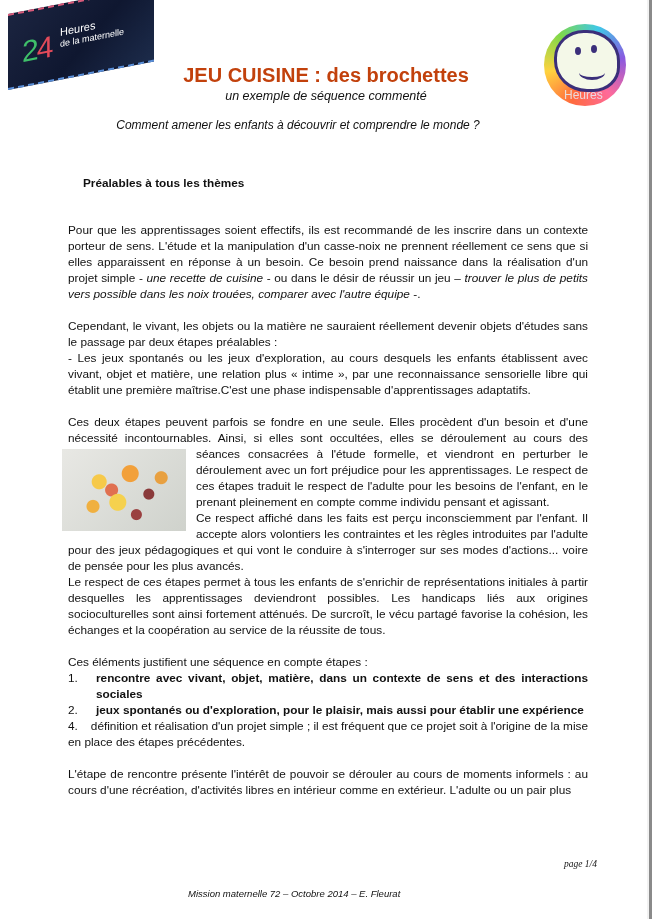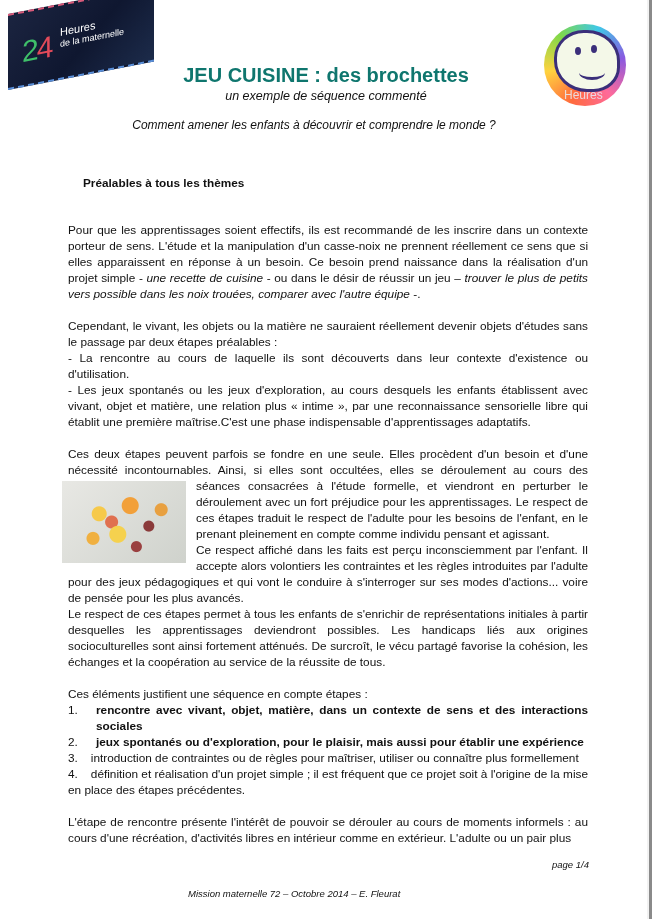--- a/index.html
+++ b/index.html
@@ -47,28 +47,28 @@
     }
     .logo-right .mouth {
       position:absolute; left:22px; top:32px; width:26px; height:12px; border-bottom:3px solid #3b2f7a; border-radius:0 0 50% 50%;
     }
     .logo-right .lbl {
       position:absolute; left:20px; top:64px; font-size:12px; color:#e6f4ff; opacity:.8;
     }
 
     .title {
       position:absolute; left:0; width:652px; top:64px; text-align:center;
-      font-size:20px; font-weight:bold; color:#0f766e;
+      font-size:20px; font-weight:bold; color:#c2410c;
     }
     .subtitle {
       position:absolute; left:0; width:652px; top:89px; text-align:center;
       font-size:12.5px; font-style:italic;
     }
     .question {
-      position:absolute; left:16px; width:596px; top:118px; text-align:center;
+      position:absolute; left:0; width:596px; top:118px; text-align:center;
       font-size:12px; font-style:italic;
     }
     .content {
       position:absolute; left:68px; top:160px; width:520px;
       font-size:11.8px; line-height:16px; text-align:justify;
     }
     .content p { margin:0; }
     .gap { height:16px; }
     h2.section {
       margin:15px; font-size:11.8px; font-weight:bold; line-height:16px;
@@ -88,21 +88,21 @@
     }
     .list-item { display:flex; }
     .list-item .n { width:28px; flex:none; }
     .list-item .t { flex:1;font-weight:bold; }
     .list-item.wrap { display:block; }
     .list-item.wrap .n { display:inline-block; width:auto; margin-right:13px; }
     .footer-left {
       position:absolute; left:188px; top:888px; font-size:9.5px; font-style:italic;
     }
     .footer-right {
-      position:absolute; left:552px; top:859px; font-size:9.5px; font-style:italic;
+      position:absolute; left:564px; top:859px; font-size:9.5px; font-style:italic;font-family:Liberation Serif, serif;
     }
   </style>
 </head>
 <body>
 
 <div class="right-edge-inner"></div>
 <div class="right-edge"></div>
 
 <div class="logo-left">
   <div class="num"><span class="d2">2</span><span class="d4">4</span></div>
@@ -124,37 +124,35 @@
 <div class="title">JEU CUISINE : des brochettes</div>
 <div class="subtitle">un exemple de séquence commenté</div>
 <div class="question">Comment amener les enfants à découvrir et comprendre le monde ?</div>
 
 <div class="content">
   <h2 class="section">Préalables à tous les thèmes</h2>
   <div class="gap"></div>
   <p><span>Pour que les apprentissages soient effectifs, ils est recommandé de les inscrire dans un contexte porteur de sens. L'étude et la manipulation d'un casse-noix ne prennent réellement ce sens que si elles apparaissent en réponse à un besoin. Ce besoin prend naissance dans la réalisation d'un projet simple - </span><i>une recette de cuisine</i><span> - ou dans le désir de réussir un jeu – </span><i>trouver le plus de petits vers possible dans les noix trouées, comparer avec l'autre équipe</i><span> -.</span></p>
   <div class="gap"></div>
   <p>Cependant, le vivant, les objets ou la matière ne sauraient réellement devenir objets d'études sans le passage par deux étapes préalables :</p>
-  <p>- La rencontre au cours de laquelle ils sont découverts dans leur contexte d'existence ou d'utilisation.</p>
   <p>- Les jeux spontanés ou les jeux d'exploration, au cours desquels les enfants établissent avec vivant, objet et matière, une relation plus « intime », par une reconnaissance sensorielle libre qui établit une première maîtrise.C'est une phase indispensable d'apprentissages adaptatifs.</p>
   <div class="gap"></div>
   <p><span>Ces deux étapes peuvent parfois se fondre en une seule. Elles procèdent d'un besoin et d'une nécessité incontournables. Ainsi, si elles sont occultées, elles se déroulement au cours des </span><span class="photo" title="brochettes de fruits"></span><span>séances consacrées à l'étude formelle, et viendront en perturber le déroulement avec un fort préjudice pour les apprentissages. Le respect de ces étapes traduit le respect de l'adulte pour les besoins de l'enfant, en le prenant pleinement en compte comme individu pensant et agissant.</span></p>
 
   <p>Ce respect affiché dans les faits est perçu inconsciemment par l'enfant. Il accepte alors volontiers les contraintes et les règles introduites par l'adulte pour des jeux pédagogiques et qui vont le conduire à s'interroger sur ses modes d'actions... voire de pensée pour les plus avancés.</p>
   <p>Le respect de ces étapes permet à tous les enfants de s'enrichir de représentations initiales à partir desquelles les apprentissages deviendront possibles. Les handicaps liés aux origines socioculturelles sont ainsi fortement atténués. De surcroît, le vécu partagé favorise la cohésion, les échanges et la coopération au service de la réussite de tous.</p>
   <div class="gap"></div>
   <p>Ces éléments justifient une séquence en compte étapes :</p>
   <div class="list-item">
       <span class="n">1.</span>
       <span class="t">rencontre avec vivant, objet, matière, dans un contexte de sens et des interactions sociales</span>
     </div>
   <div class="list-item">
       <span class="n">2.</span>
       <span class="t">jeux spontanés ou d'exploration, pour le plaisir, mais aussi pour établir une expérience</span>
     </div>
-  <div class="list-item wrap"><span class="n">3.</span><span>introduction de contraintes ou de règles pour maîtriser, utiliser ou connaître plus formellement</span></div>
   <div class="list-item wrap"><span class="n">4.</span><span>définition et réalisation d'un projet simple ; il est fréquent que ce projet soit à l'origine de la mise en place des  étapes précédentes.</span></div>
   <div class="gap"></div>
   <p>L'étape de rencontre présente l'intérêt de pouvoir se dérouler au cours de moments informels : au cours d'une récréation, d'activités libres en intérieur comme en extérieur. L'adulte ou un pair plus</p>
 </div>
 
 <div class="footer-left">Mission maternelle 72 – Octobre 2014 – E. Fleurat</div>
 <div class="footer-right">page 1/4</div>
 
 </body></html>

